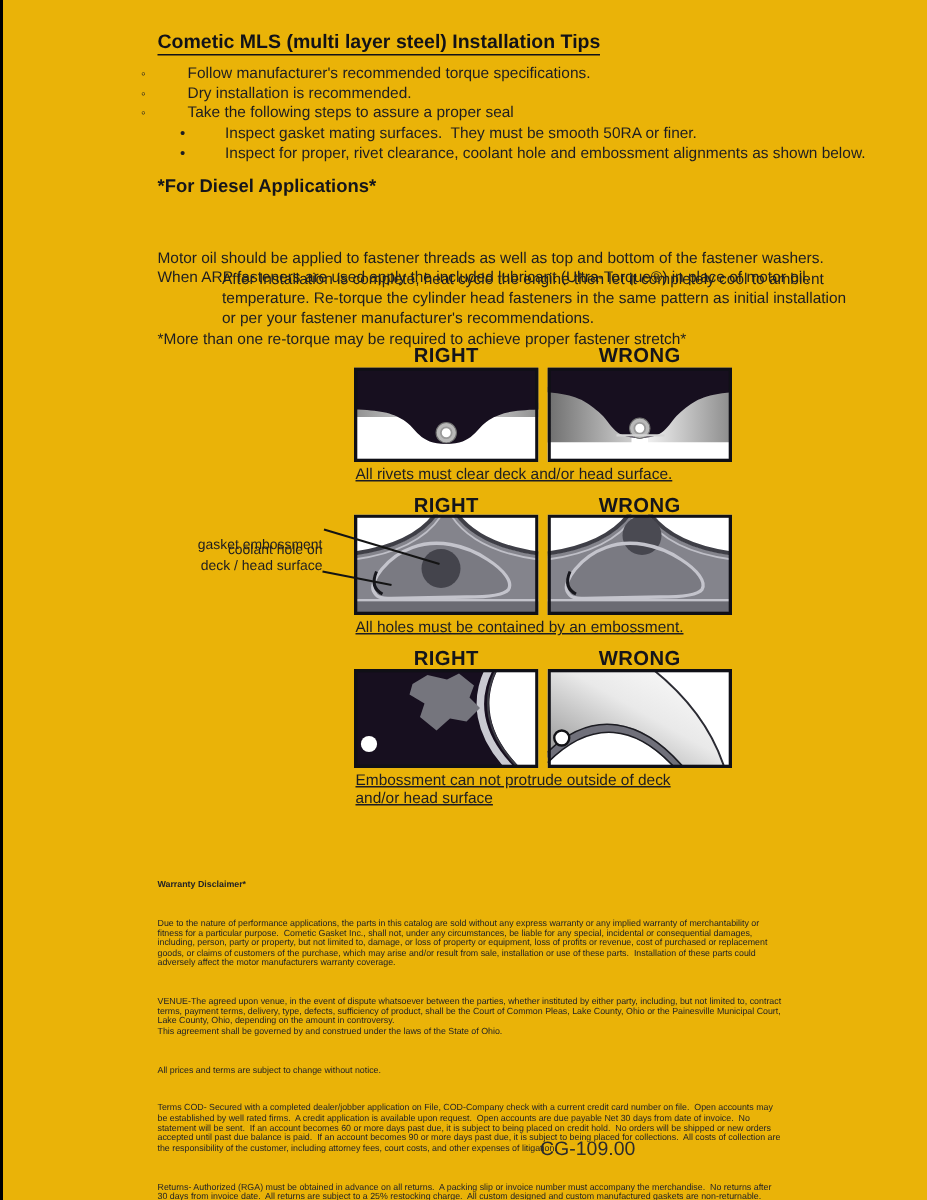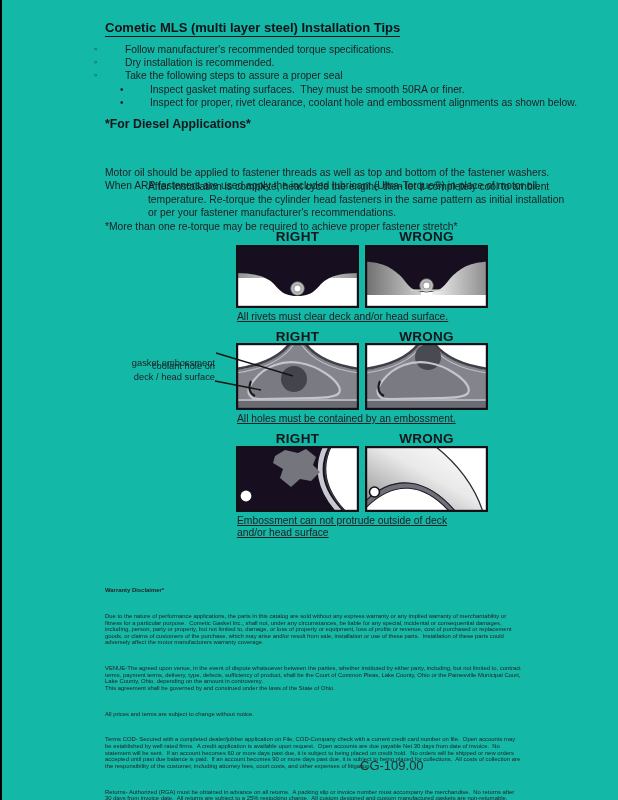--- a/index.html
+++ b/index.html
@@ -1,16 +1,16 @@
 <!DOCTYPE html>
 <html><head>
 <meta charset="utf-8">
 <style>
   html,body{margin:0;padding:0;background:#ffffff;}
-  .page{position:relative;width:618px;height:800px;background:#14b8a6;
+  .page{position:relative;width:618px;height:800px;background:#eab308;
         font-family:"Liberation Sans",sans-serif;color:#1b1b1b;overflow:hidden;}
   .left-rule{position:absolute;left:0;top:0;width:2px;height:800px;background:#000;}
 
   .title{position:absolute;left:105px;top:20px;font-size:13px;font-weight:bold;
          color:#121218;border-bottom:1.6px solid #121218;padding-bottom:1px;display:inline-block;}
 
   .bullets{position:absolute;left:94px;top:43px;font-size:10.3px;line-height:13.2px;color:#1d1d22;}
   .b{display:flex;}
   .b .m{width:11px;flex:none;font-size:9px;line-height:13.2px;text-align:left;}
   .b.sub{padding-left:26px;}

